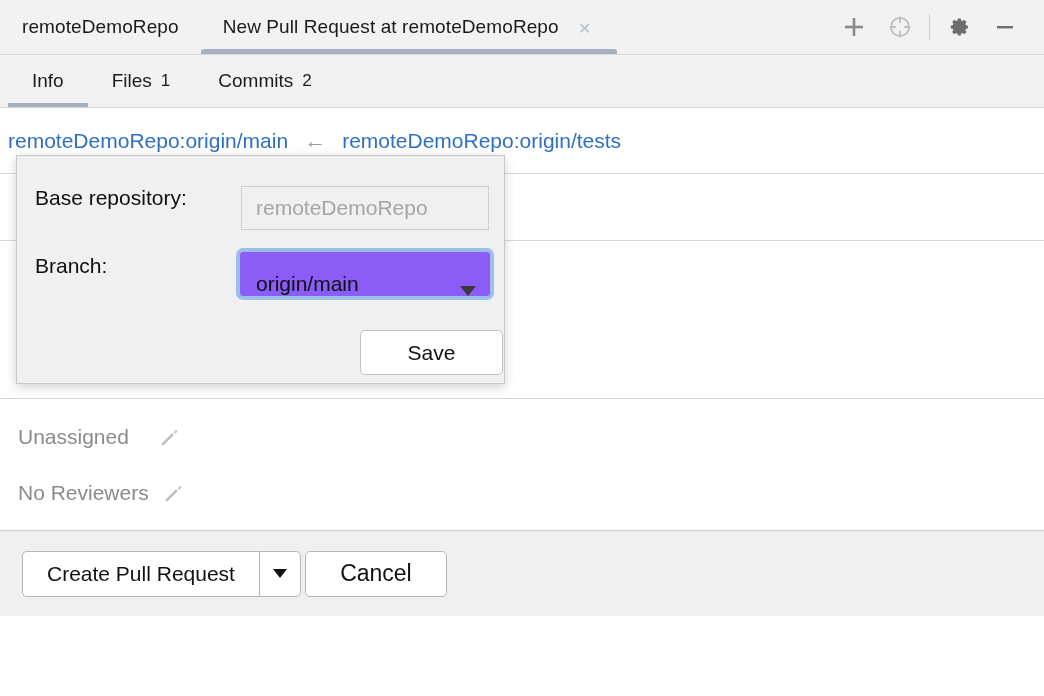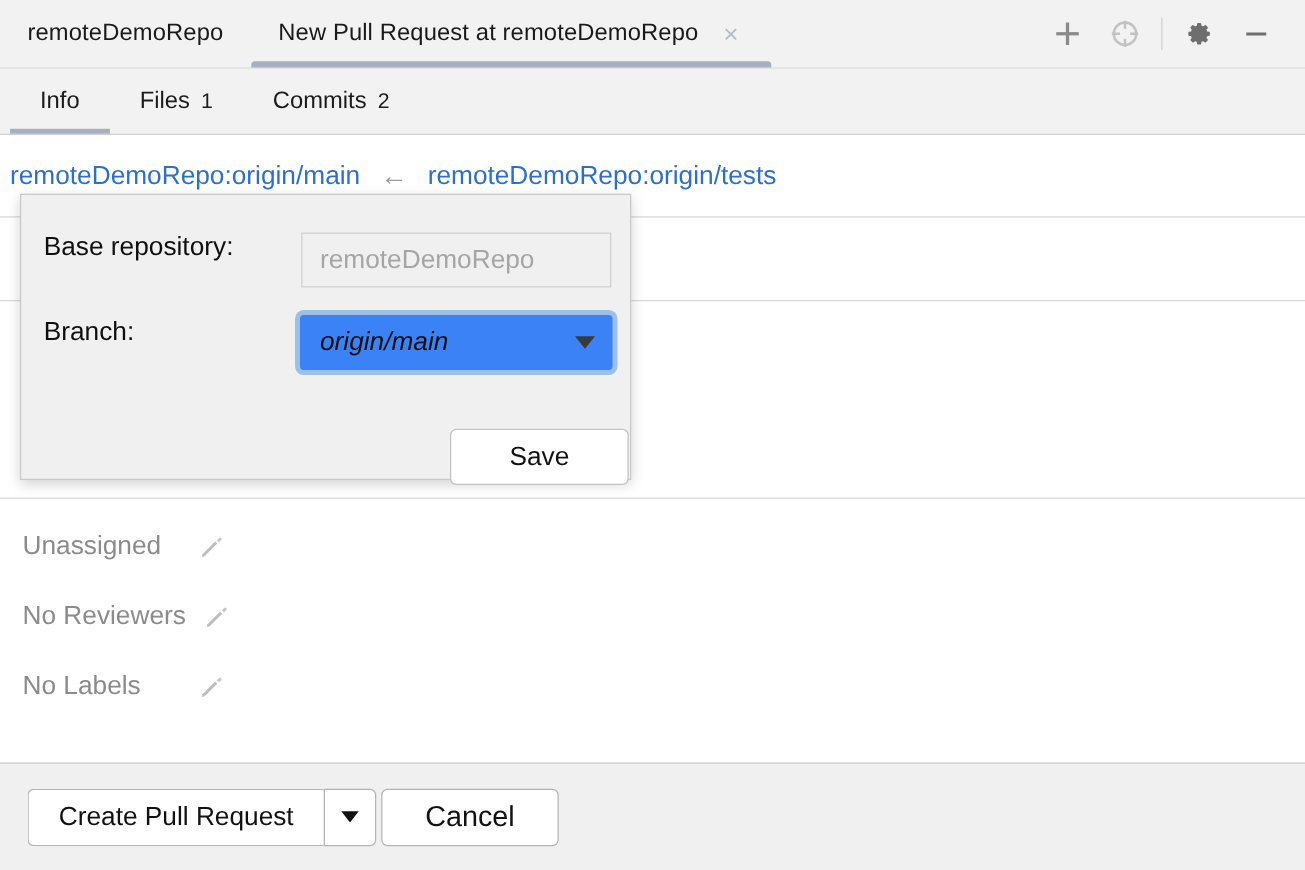--- a/index.html
+++ b/index.html
@@ -8,21 +8,21 @@
     width: 1044px; height: 696px;
     overflow: hidden;
     font-family: "Liberation Sans", sans-serif;
     background: #ffffff;
     -webkit-font-smoothing: antialiased;
   }
 
   #app {
     position: relative;
     width: 1044px;
-    height: 696px;
+    height: 616px;
     background: #ffffff;
     border-radius: 24px;
   }
 
   
   .titlebar {
     position: absolute;
     left: 0; top: 0;
     width: 1044px; height: 55px;
     background: #f2f2f2;
@@ -273,39 +273,38 @@
     align-items: center;
     padding-left: 14px;
     font-size: 21px;
     color: #a5a5a5;
     white-space: nowrap;
   }
   .popup-combo {
     position: absolute;
     left: 222px; top: 95px;
     width: 252px; height: 46px;
-    background: #3b82f6;
+    background: #8b5cf6;
     border: 1px solid #9bbfe4;
     border-radius: 4px;
     box-shadow: 0 0 0 3px rgba(140,184,230,0.85);
     display: flex;
-    align-items: center;
+    align-items: flex-end;
     justify-content: space-between;
     padding: 0 14px 0 16px;
     cursor: pointer;
-    font-style: italic;
   }
   .popup-combo .combo-value {
     font-size: 21px;
     color: #0f0f0f;
     white-space: nowrap;
   }
   .popup-save {
     position: absolute;
-    left: 343px; top: 187px;
+    left: 343px; top: 174px;
     width: 143px; height: 45px;
     background: #ffffff;
     border: 1px solid #c2c2c2;
     border-radius: 5px;
     display: flex;
     align-items: center;
     justify-content: center;
     font-size: 21px;
     color: #111111;
     cursor: pointer;

